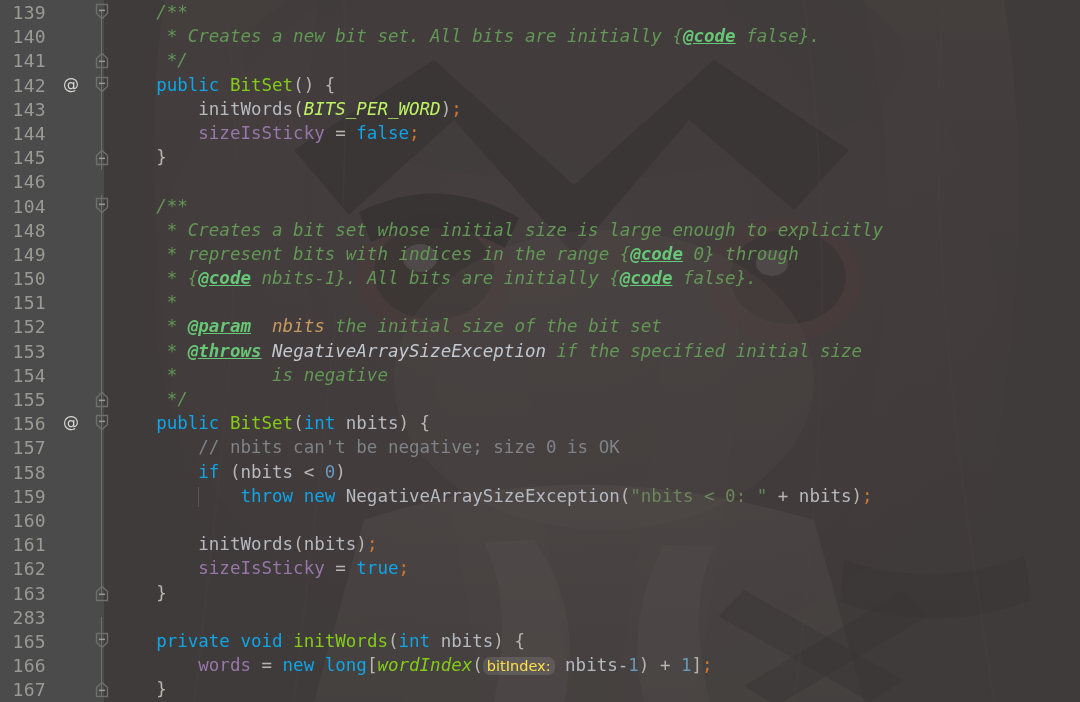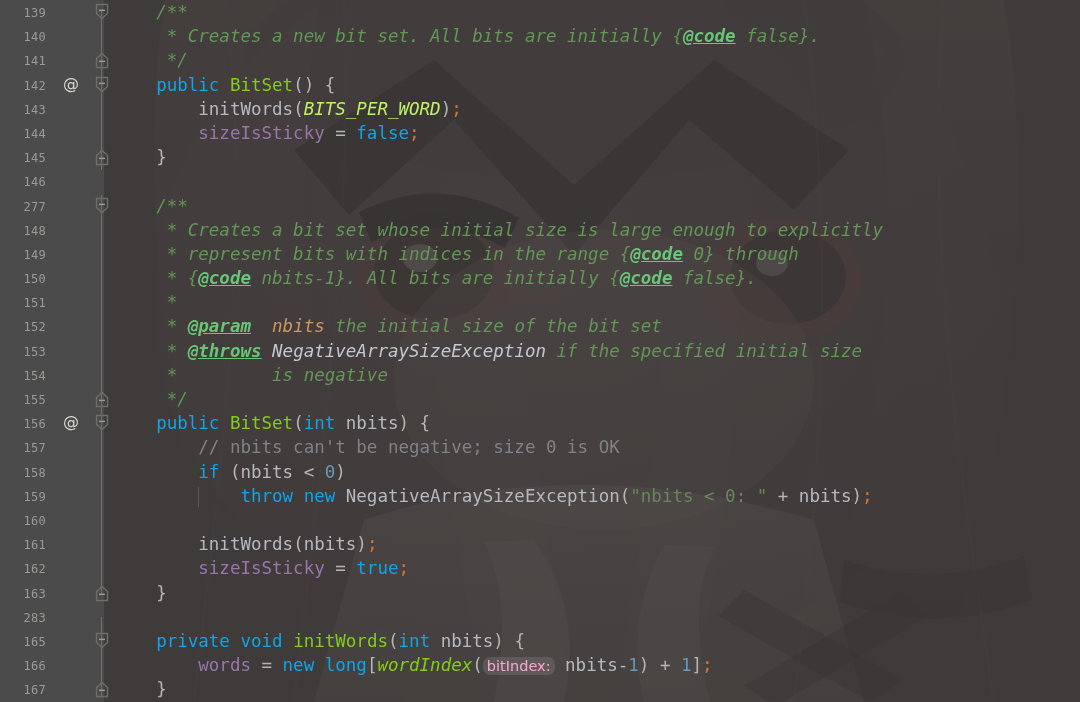--- a/index.html
+++ b/index.html
@@ -41,21 +41,21 @@
   }
   .g-row {
     position: relative;
     height: 24.2px;
   }
   .lineno {
     position: absolute;
     right: 58px;
     top: 1px;
     color: #9a9a96;
-    font-size: 12px;
+    font-size: 18px;
     letter-spacing: 0.3px;
   }
   .annot-icon {
     position: absolute;
     left: 62px;
     top: 2px;
     width: 18px; height: 18px;
     color: #d6d6d2;
     font-size: 16px;
     line-height: 18px;
@@ -112,21 +112,21 @@
   .num     { color: #6897bb; }
   .str     { color: #6a8759; }
   .punct   { color: #b6b6b0; }
   .semi    { color: #cc7832; }
   .cmt     { color: #7f8287; }                      
   .doc     { color: #629755; font-style: italic; }  
   .doctag  { color: #67c777; font-style: italic; font-weight: bold; text-decoration: underline; }
   .docparam{ color: #cc9a5f; font-style: italic; }
   .docval  { color: #c3c8d0; font-style: italic; }
   .hint {
-    color: #f9a8d4;
+    color: #fde047;
     background: rgba(140,140,136,0.30);
     border-radius: 7px;
     padding: 1px 4px;
     font-family: "DejaVu Sans", "Liberation Sans", sans-serif;
     font-size: 14.5px;
     font-style: normal;
   }
 </style>
 </head>
 <body>
@@ -243,21 +243,21 @@
           <svg width="18" height="18" viewBox="0 0 18 18">
             <path d="M3.5 16.5 h11 v-9 l-5.5 -5 l-5.5 5 z" fill="none" stroke="#6e6e6c" stroke-width="1.4"></path>
             <rect x="6" y="9.6" width="6" height="1.5" fill="#9a9a96"></rect>
           </svg>
         </span>
       </div>
       <div class="g-row">
         <span class="lineno">146</span>
       </div>
       <div class="g-row">
-        <span class="lineno">277</span>
+        <span class="lineno">104</span>
         <span class="fold">
           <svg width="18" height="18" viewBox="0 0 18 18">
             <path d="M3.5 1.5 h11 v9 l-5.5 5 l-5.5 -5 z" fill="none" stroke="#6e6e6c" stroke-width="1.4"></path>
             <rect x="6" y="6.6" width="6" height="1.5" fill="#9a9a96"></rect>
           </svg>
         </span>
       </div>
       <div class="g-row">
         <span class="lineno">148</span>
       </div>

